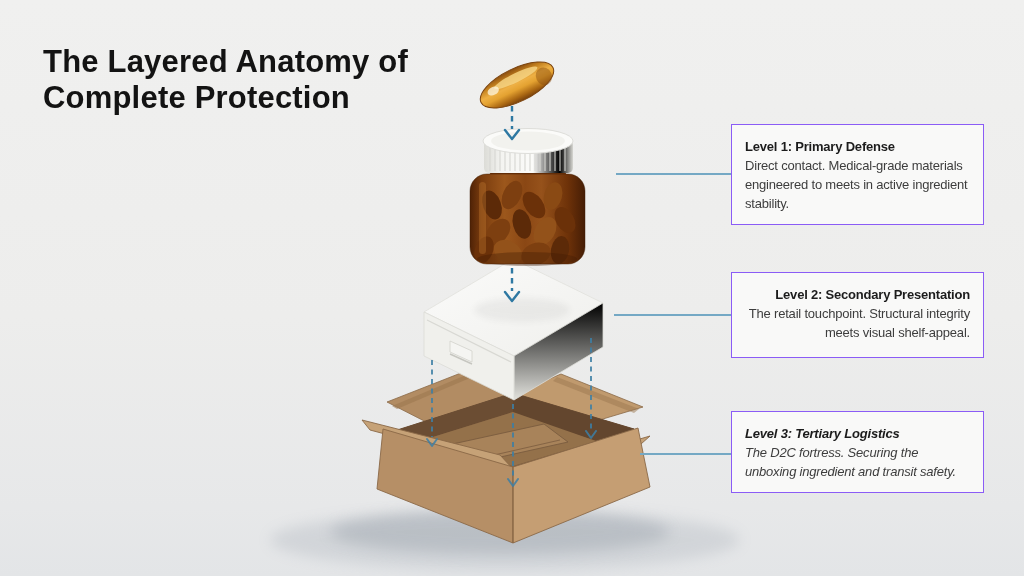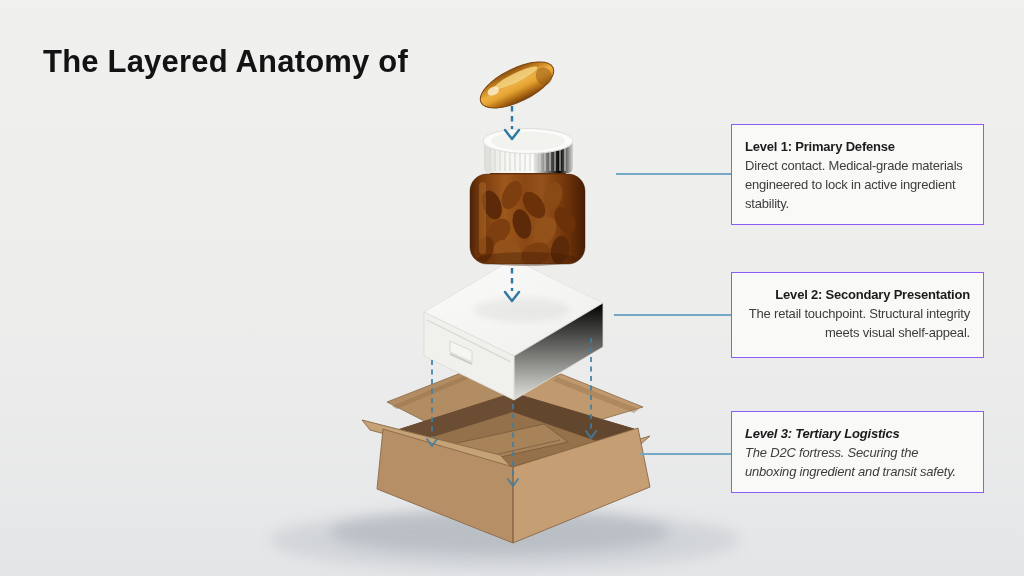--- a/index.html
+++ b/index.html
@@ -31,20 +31,21 @@
   .callout.k2{top:272px;min-height:86px;text-align:right;}
   .callout.k3{top:411px;min-height:77px;font-style:italic;}
 </style>
 </head>
 <body>
 
 <div class="stage">
 
   <h1 class="page-title">
     <span>The Layered Anatomy of</span>
+    <span>Complete Protection</span>
   </h1>
 
   <svg class="art" viewBox="0 0 1024 576">
     <defs>
       <linearGradient id="capsuleGrad" x1="0" y1="0" x2="0" y2="1">
         <stop offset="0" stop-color="#8a4d10"></stop>
         <stop offset="0.2" stop-color="#c07d1d"></stop>
         <stop offset="0.45" stop-color="#eeb044"></stop>
         <stop offset="0.62" stop-color="#e4a231"></stop>
         <stop offset="0.85" stop-color="#a96612"></stop>
@@ -200,21 +201,21 @@
       <path d="M505,130 L512,139 L519,130" stroke-linecap="round" stroke-linejoin="round"></path>
     </g>
   </svg>
 
   <div class="connector c1"></div>
   <div class="connector c2"></div>
   <div class="connector c3"></div>
 
   <div class="callout k1">
     <div class="c-title">Level 1: Primary Defense</div>
-    <div class="c-desc">Direct contact. Medical-grade materials engineered to lock in active ingredient stability.</div>
+    <div class="c-desc">Direct contact. Medical-grade materials engineered to meets in active ingredient stability.</div>
   </div>
   <div class="callout k2">
     <div class="c-title">Level 2: Secondary Presentation</div>
     <div class="c-desc">The retail touchpoint. Structural integrity meets visual shelf-appeal.</div>
   </div>
   <div class="callout k3">
     <div class="c-title">Level 3: Tertiary Logistics</div>
     <div class="c-desc">The D2C fortress. Securing the unboxing ingredient and transit safety.</div>
   </div>
 

